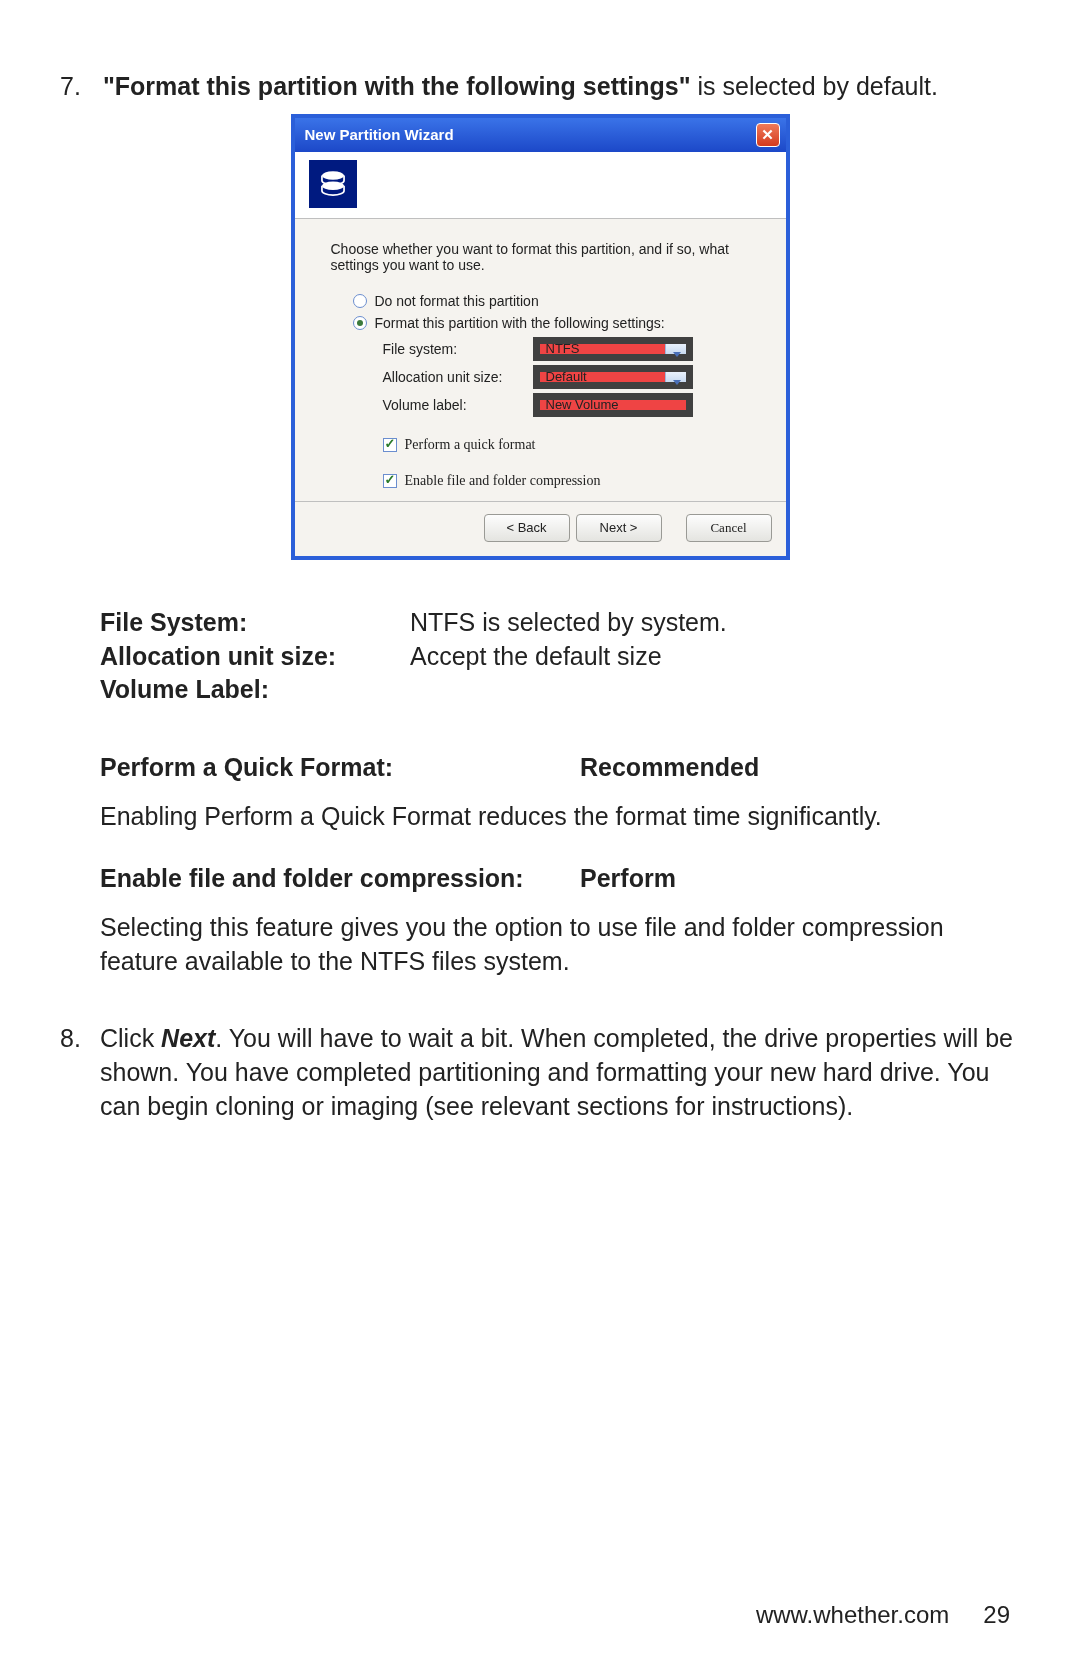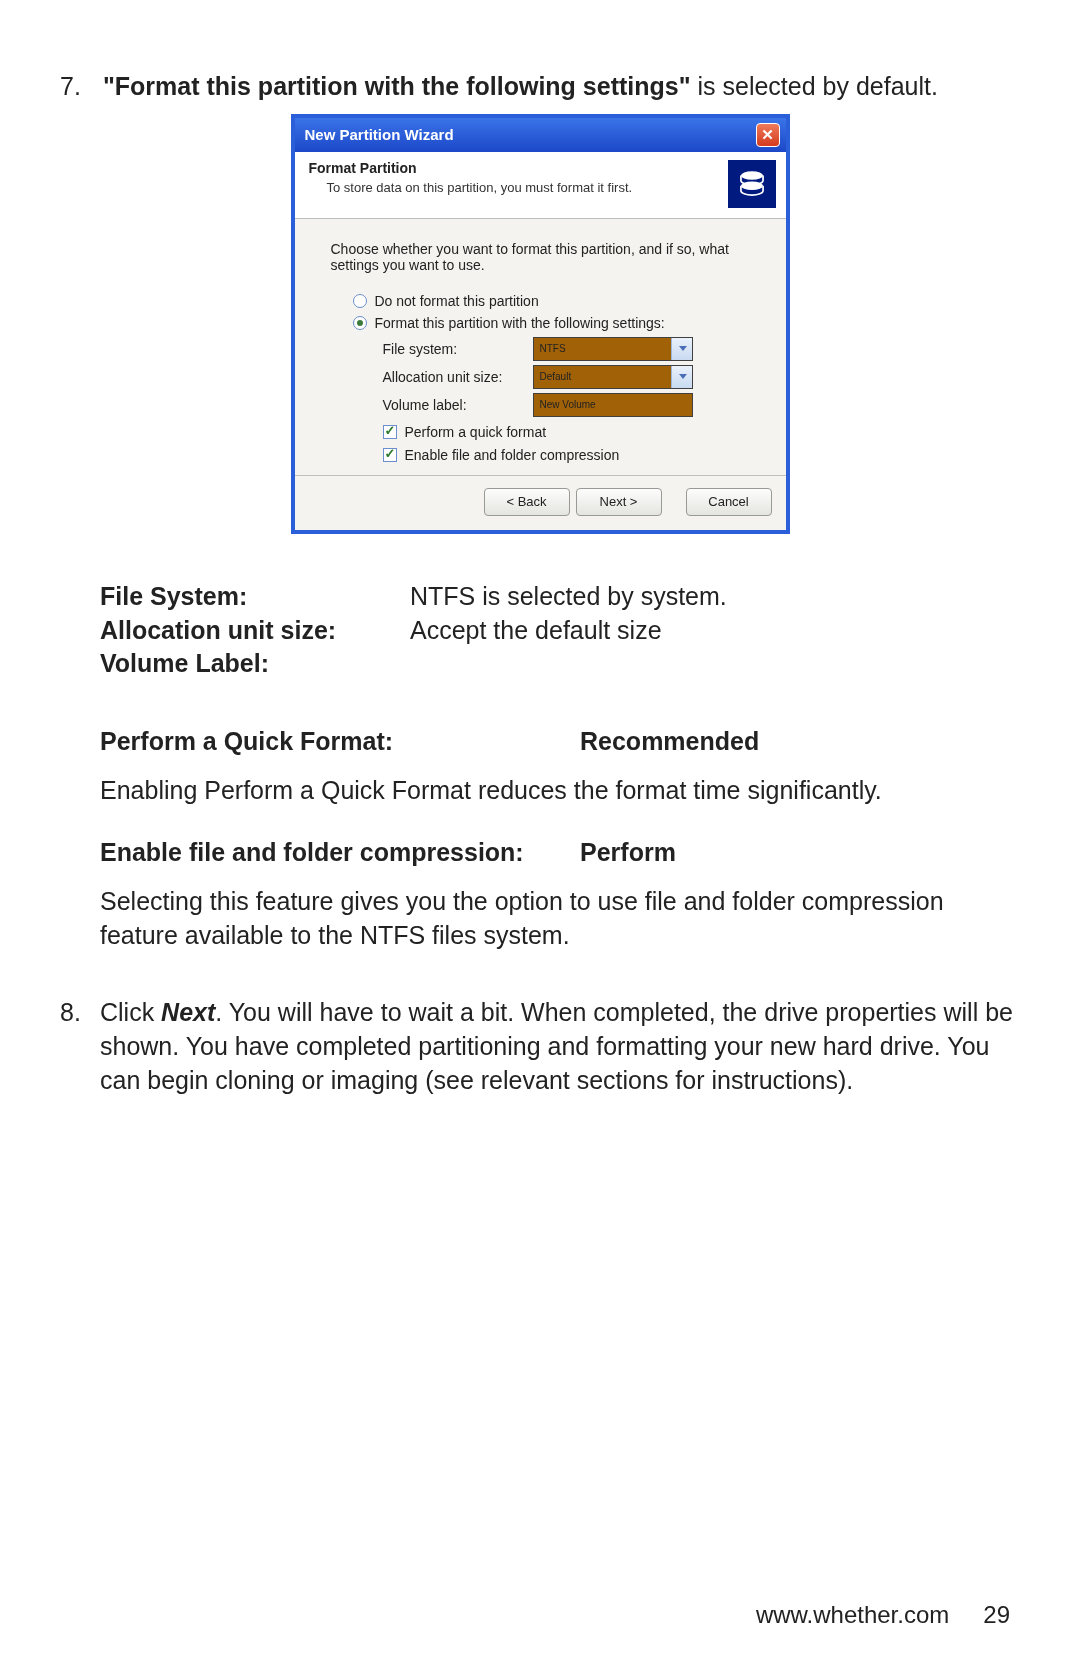--- a/index.html
+++ b/index.html
@@ -104,25 +104,25 @@
     margin-left: 52px;
     margin-top: 6px;
   }
   .fs-row {
     display: flex; align-items: center;
     margin: 4px 0;
   }
   .fs-label { width: 150px; font-size: 14px; }
   .fs-field {
     width: 160px; height: 24px;
-    background: #a16207;
-    border: 1px solid #404040;
+    background: #ef4444;
+    border: 7px solid #404040;
     display: flex; align-items: center;
     padding: 0 6px;
-    font-size: 10px;
+    font-size: 13px;
     position: relative;
   }
   .fs-field.dd::after {
     content: "";
     position: absolute;
     right: 0; top: 0;
     width: 20px; height: 100%;
     background: linear-gradient(#e9f1fb,#c8daf1);
     border-left: 1px solid #9db6de;
   }
@@ -130,22 +130,23 @@
     position: absolute;
     right: 5px; top: 8px;
     width: 0; height: 0;
     border-left: 4px solid transparent;
     border-right: 4px solid transparent;
     border-top: 5px solid #4a6fb7;
     z-index: 2;
   }
   .check-row {
     display: flex; align-items: center;
-    margin: 7px 0 4px 0;
+    margin: 20px 0 4px 0;
     font-size: 14px;
+    font-family: Liberation Serif, serif;
   }
   .checkbox {
     width: 14px; height: 14px;
     border: 1px solid #6b8ecf;
     background: #fff;
     margin-right: 8px;
     position: relative;
   }
   .checkbox.checked::after {
     content: "✓";
@@ -166,21 +167,21 @@
   .wbtn {
     min-width: 86px;
     height: 28px;
     background: linear-gradient(#fdfdfd,#e4e4e0);
     border: 1px solid #9a9a95;
     border-radius: 4px;
     font-size: 13px;
     display: flex; align-items: center; justify-content: center;
     cursor: pointer;
   }
-  .wbtn.gap { margin-left: 18px; }
+  .wbtn.gap { margin-left: 18px; font-family: Liberation Serif, serif; }
   .defs {
     margin-top: 46px;
     margin-left: 40px;
     font-size: 25px;
     line-height: 1.35;
   }
   .defs .row { display: flex; }
   .defs .k { width: 310px; font-weight: 700; }
   .defs .v { flex: 1; }
 
@@ -229,24 +230,20 @@
 
 <div class="wizard">
   <div class="titlebar">
     <span class="titlebar-text">New Partition Wizard</span>
     <div class="close-btn">
       <span>✕</span>
     </div>
   </div>
 
   <div class="header-band">
-    <div class="header-left">
-      <div class="h1">Format Partition</div>
-      <div class="h2">To store data on this partition, you must format it first.</div>
-    </div>
     <div class="header-icon">
       <svg viewBox="0 0 40 40">
         <ellipse cx="20" cy="10" rx="13" ry="5" fill="#fff"></ellipse>
         <path d="M7 10v6c0 2.8 5.8 5 13 5s13-2.2 13-5v-6" fill="none" stroke="#fff" stroke-width="2"></path>
         <ellipse cx="20" cy="22" rx="13" ry="5" fill="#fff"></ellipse>
         <path d="M7 22v6c0 2.8 5.8 5 13 5s13-2.2 13-5v-6" fill="none" stroke="#fff" stroke-width="2"></path>
       </svg>
     </div>
   </div>
 

